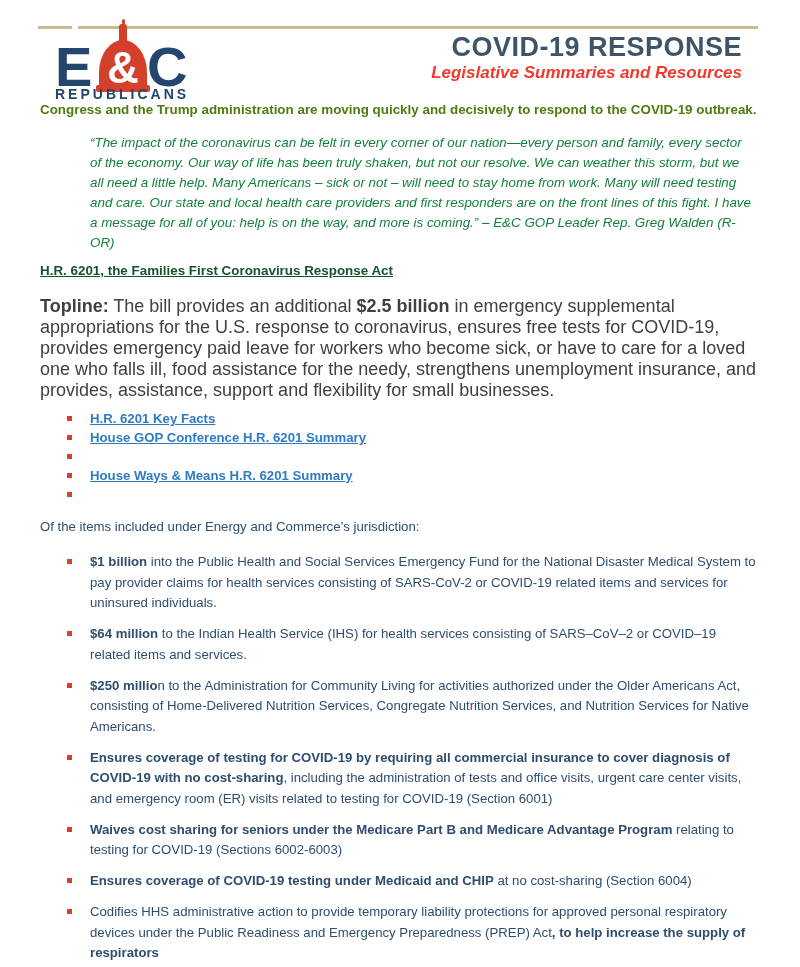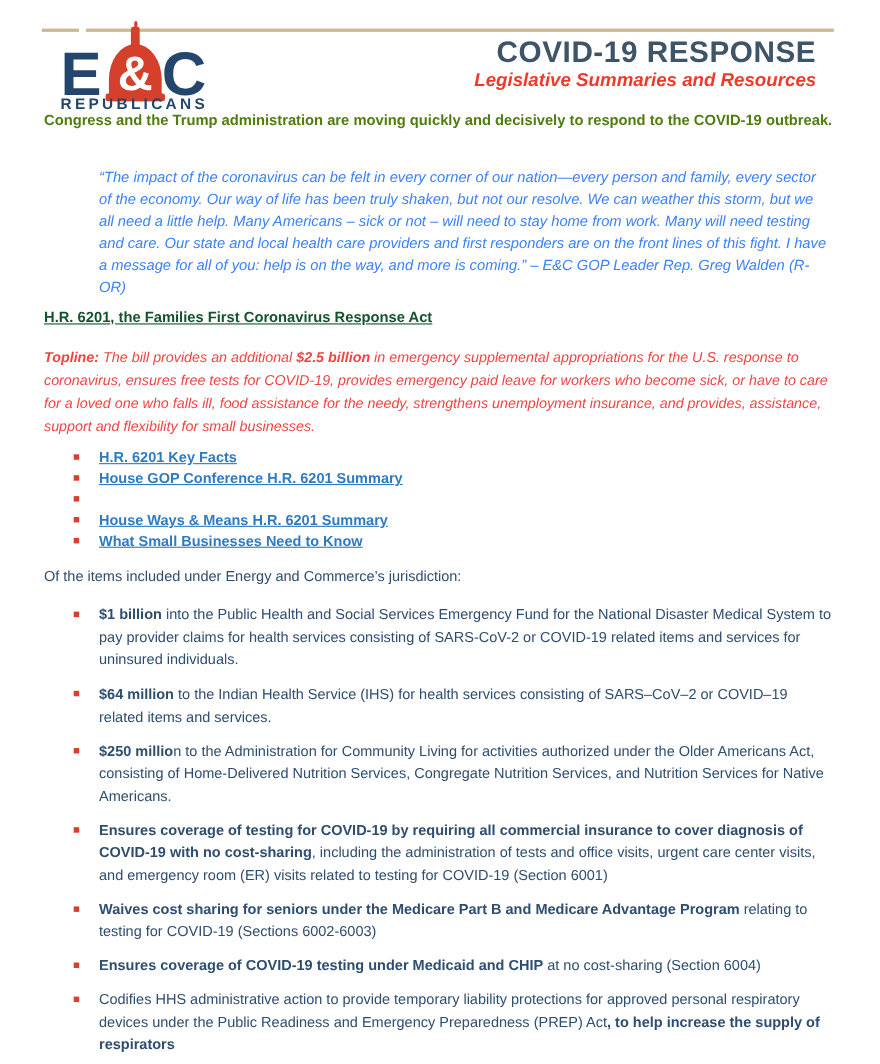--- a/index.html
+++ b/index.html
@@ -27,23 +27,23 @@
 
   
   .titles{position:absolute;top:33px;right:58px;text-align:right;z-index:2;}
   .doc-title{font-size:27px;line-height:29px;font-weight:bold;color:#3e5468;letter-spacing:0.5px;}
   .doc-subtitle{font-size:17px;line-height:20px;font-weight:bold;font-style:italic;color:#f1392b;margin-top:1px;}
 
   
   .content{position:absolute;top:0;left:40px;width:718px;}
   .b{font-weight:bold;}
   .intro{margin:100px 0 0 0;font-size:13.4px;line-height:20px;font-weight:bold;color:#4d7c0f;}
-  .quote{margin:31px 0 0 50px;width:666px;font-size:13.4px;line-height:20px;font-style:italic;color:#3b82f6;}
+  .quote{margin:13px 0 0 50px;width:666px;font-size:13.4px;line-height:20px;font-style:italic;color:#15803d;}
   .heading{margin:8px 0 0 0;font-size:13.4px;line-height:20px;font-weight:bold;text-decoration:underline;color:#14532d;}
-  .topline{margin:15px 0 0 0;font-size:13px;line-height:21px;color:#ef4444;font-style:italic;}
+  .topline{margin:15px 0 0 0;font-size:18px;line-height:21px;color:#404040;}
 
   ul{list-style:none;margin:0;padding:0;}
   .links{margin:9px 0 0 27px;}
   .links li{display:flex;align-items:flex-start;height:19px;}
   .sq{flex:0 0 auto;width:5px;height:5px;background:#d7402f;margin:6px 18px 0 0;}
   .links a{font-size:13.2px;line-height:17px;font-weight:600;color:#2f7bc3;text-decoration:underline;cursor:pointer;}
 
   .jurisdiction{margin:12px 0 0 0;font-size:13.2px;line-height:20px;color:#2e4d6f;}
 
   .bullets{margin:15px 0 0 27px;}
@@ -100,21 +100,20 @@
           <span class="sq"></span>
         </li>
 
         <li>
           <span class="sq"></span>
           <a>House Ways &amp; Means H.R. 6201 Summary</a>
         </li>
 
         <li>
           <span class="sq"></span>
-          <a>What Small Businesses Need to Know</a>
         </li>
       </ul>
 
     <p class="jurisdiction">Of the items included under Energy and Commerce’s jurisdiction:</p>
 
     <ul class="bullets">
 
 
         <li>
           <span class="sq"></span>

